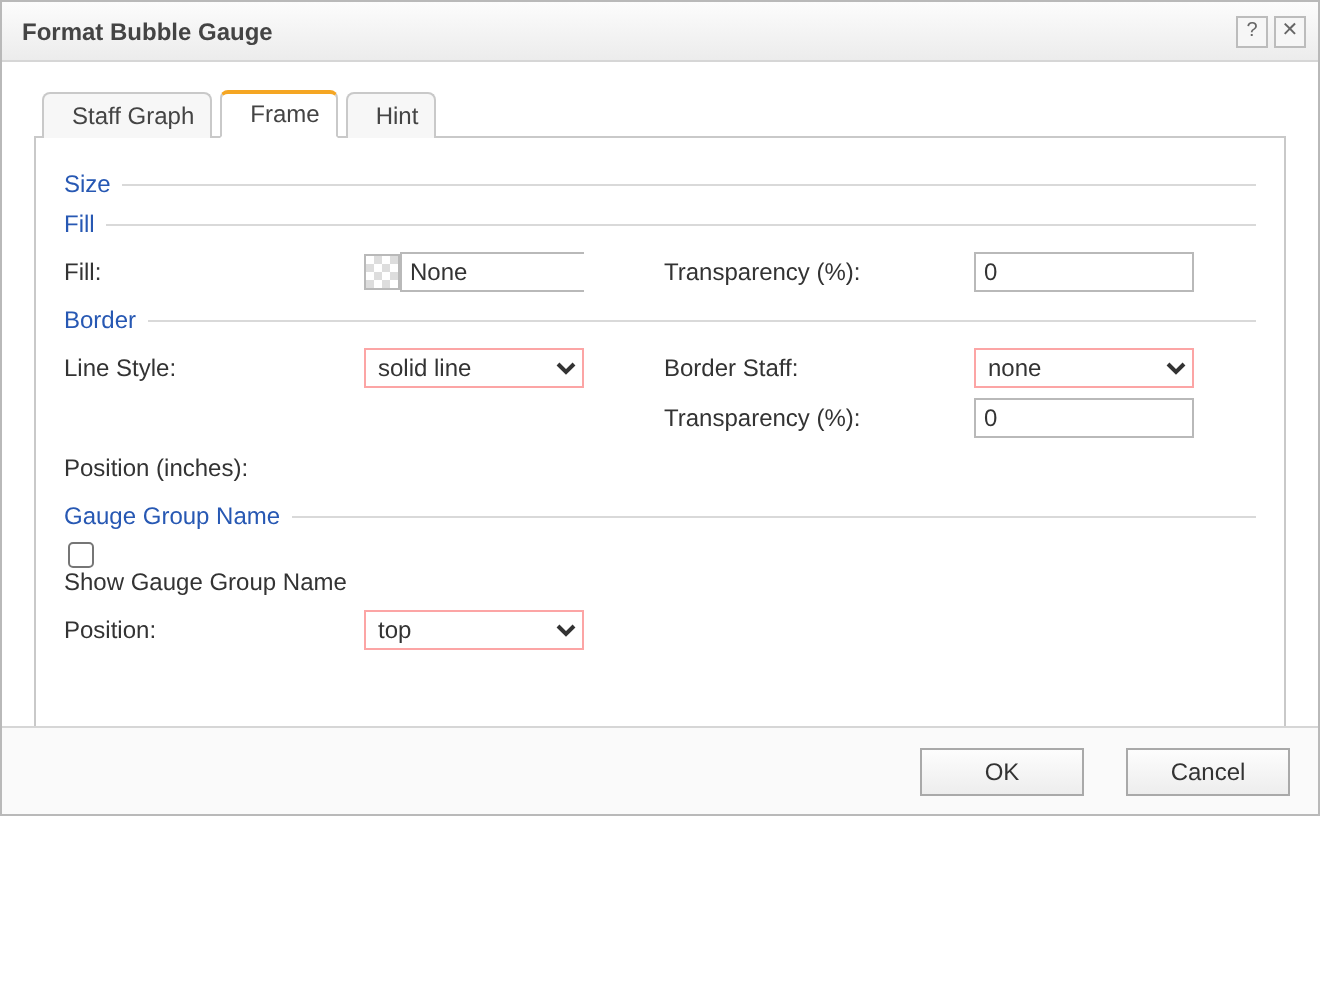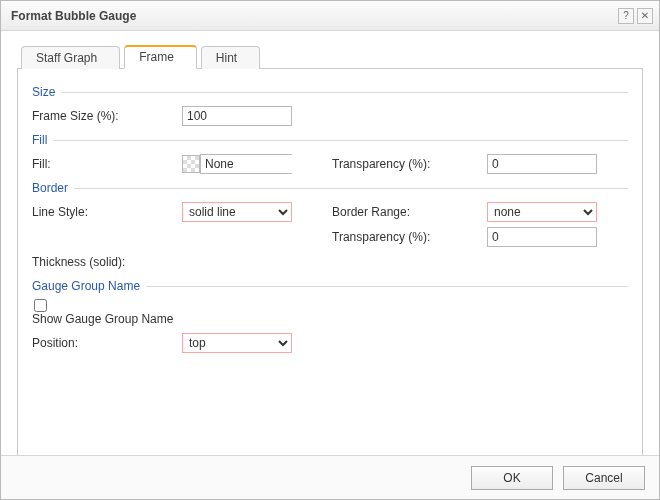--- a/index.html
+++ b/index.html
@@ -6,21 +6,21 @@
   html, body { margin:0; padding:0; }
   body {
     font-family: "Segoe UI", Tahoma, Verdana, sans-serif;
     font-size: 12px;
     color: #333;
     background: #fff;
     width: 660px; height: 500px;
     overflow: hidden;
   }
   .dialog {
-    width: 660px; height: 500px;
+    width: 660px; height: 408px;
     border: 1px solid #b9b9b9;
     background: #fff;
     display: flex; flex-direction: column;
   }
   .titlebar {
     height: 30px;
     background: linear-gradient(#fcfcfc,#ececec);
     border-bottom: 1px solid #d6d6d6;
     display: flex; align-items: center;
     padding: 0 6px 0 10px;
@@ -46,21 +46,21 @@
   .tabs {
     display: flex; align-items: flex-end;
     border-bottom: 1px solid #c9c9c9;
     height: 26px;
     padding-left: 4px;
   }
   .tab {
     border: 1px solid #c9c9c9;
     border-bottom: none;
     border-radius: 4px 4px 0 0;
-    padding: 4px 22px 4px 14px;
+    padding: 4px 8px 4px 14px;
     margin-right: 4px;
     background: #f7f7f7;
     color: #444;
     cursor: pointer;
     position: relative;
     top: 1px;
     font-size: 12px;
   }
   .tab.active {
     background: #fff;
@@ -133,21 +133,21 @@
     color: #333;
   }
   .chk-row {
     display:flex; align-items:flex-start; margin: 4px 0 6px 0; flex-direction: column;
   }
   .chk-row input { margin: 0 6px 0 2px; }
   .footer {
     border-top: 1px solid #d6d6d6;
     height: 44px;
     display:flex; align-items:center; justify-content:flex-end;
-    padding: 0 14px; gap: 10px;
+    padding: 0 14px; gap: 21px;
     background: #fafafa;
   }
   .btn {
     min-width: 82px; height: 24px;
     border: 1px solid #a9a9a9;
     background: linear-gradient(#fdfdfd,#ededed);
     color: #333;
     cursor: pointer;
     font-size: 12px;
   }
@@ -168,26 +168,20 @@
       <div class="tab active">Frame</div>
       <div class="tab">Hint</div>
     </div>
 
     <div class="panel">
 
       <div class="section-header">
         <span class="label">Size</span>
         <span class="rule"></span>
       </div>
-      <div class="row">
-        <div class="col-left">
-          <span class="field-label">Frame Size (%):</span>
-          <input type="text" class="text-input" value="100" style="">
-        </div>
-      </div>
 
       <div class="section-header">
         <span class="label">Fill</span>
         <span class="rule"></span>
       </div>
       <div class="row">
         <div class="col-left">
           <span class="field-label">Fill:</span>
           <div class="combo-wrap input-with-swatch">
             <span class="swatch transparent"></span>
@@ -205,37 +199,37 @@
         <span class="rule"></span>
       </div>
       <div class="row">
         <div class="col-left">
           <span class="field-label">Line Style:</span>
           <select class="combo">
             <option>solid line</option>
           </select>
         </div>
         <div class="col-right">
-          <span class="field-label-r">Border Range:</span>
+          <span class="field-label-r">Border Staff:</span>
           <select class="combo">
             <option>none</option>
           </select>
         </div>
       </div>
       <div class="row">
         <div class="col-left">
         </div>
         <div class="col-right">
           <span class="field-label-r">Transparency (%):</span>
           <input type="text" class="text-input" value="0" style="">
         </div>
       </div>
       <div class="row">
         <div class="col-left">
-          <span class="field-label">Thickness (solid):</span>
+          <span class="field-label">Position (inches):</span>
         </div>
       </div>
 
       <div class="section-header">
         <span class="label">Gauge Group Name</span>
         <span class="rule"></span>
       </div>
       <div class="chk-row">
         <input type="checkbox" style="">
         <span>Show Gauge Group Name</span>

